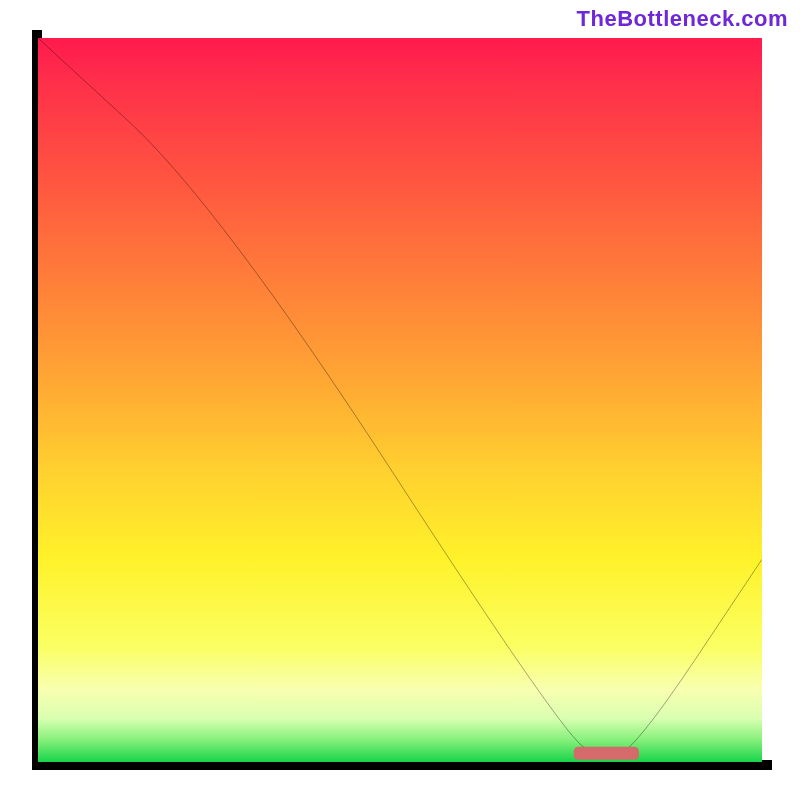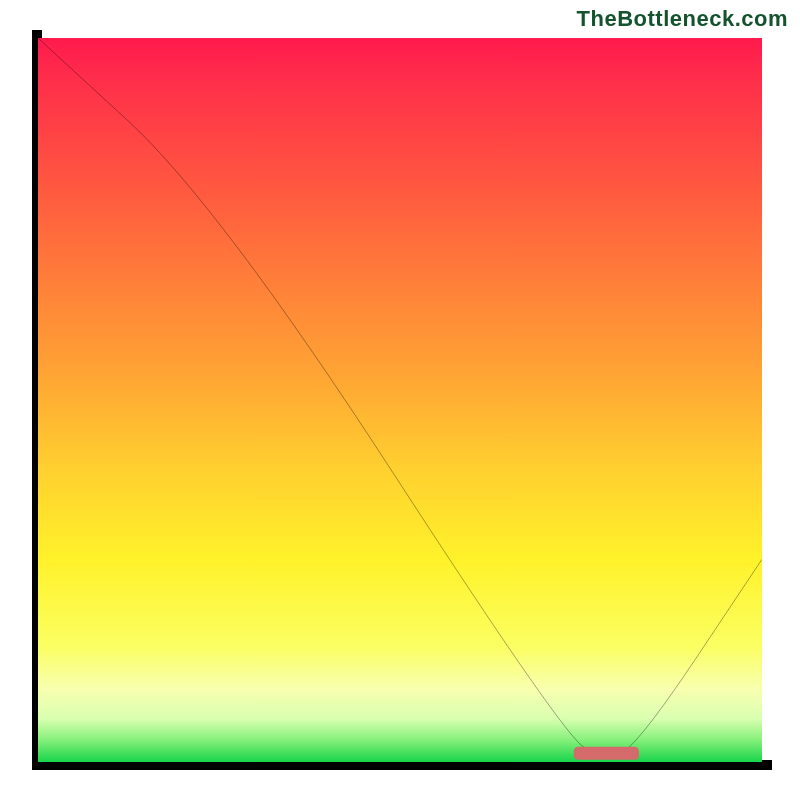--- a/index.html
+++ b/index.html
@@ -14,21 +14,21 @@
     position: relative;
     width: 800px;
     height: 800px;
   }
   .watermark {
     position: absolute;
     top: 6px;
     right: 12px;
     font-size: 22px;
     font-weight: bold;
-    color: #14532d;
+    color: #6d28d9;
     letter-spacing: 0.5px;
   }
   .plot-area {
     position: absolute;
     left: 38px;
     top: 38px;
     width: 724px;
     height: 724px;
     overflow: hidden;
   }

